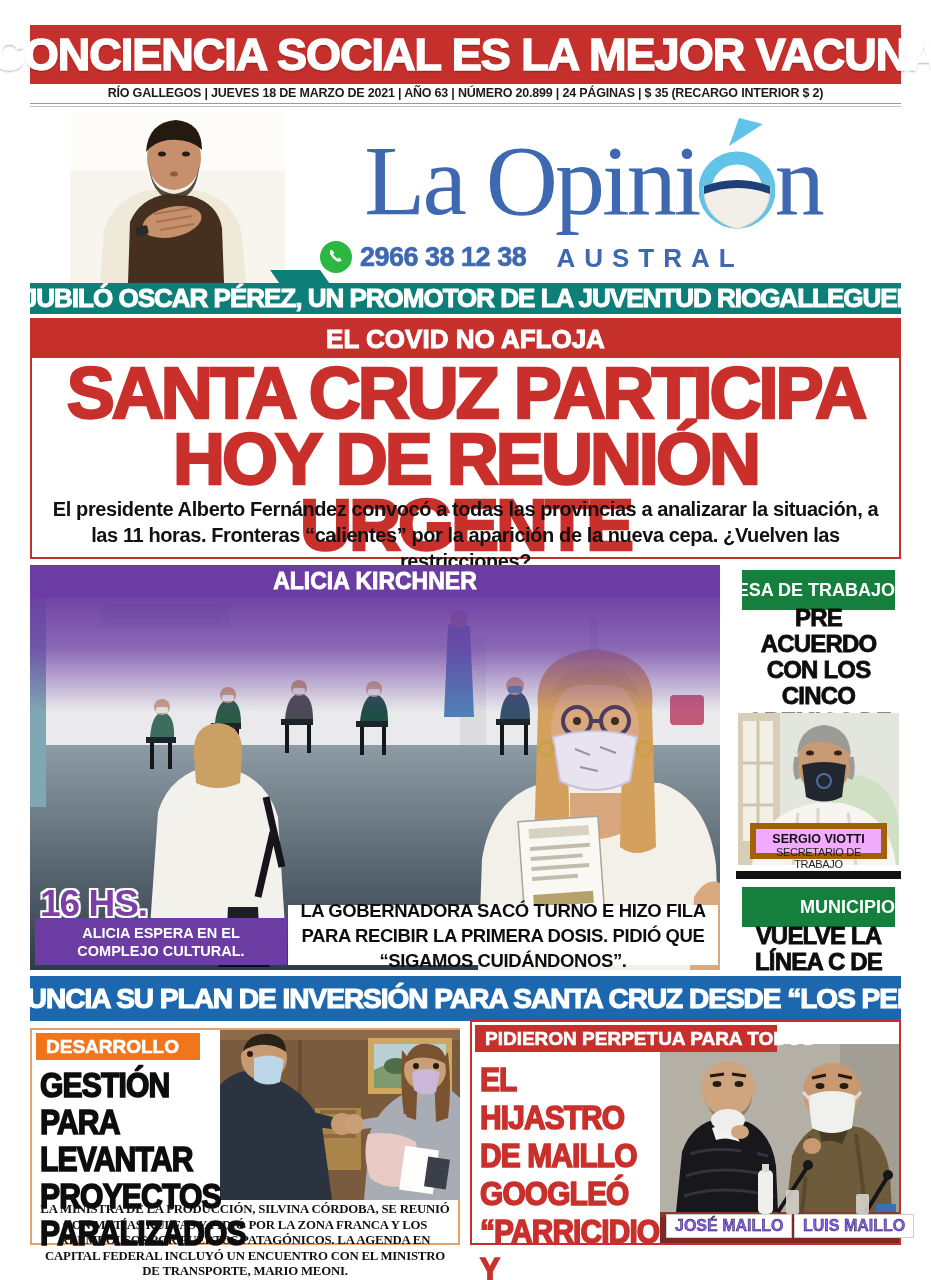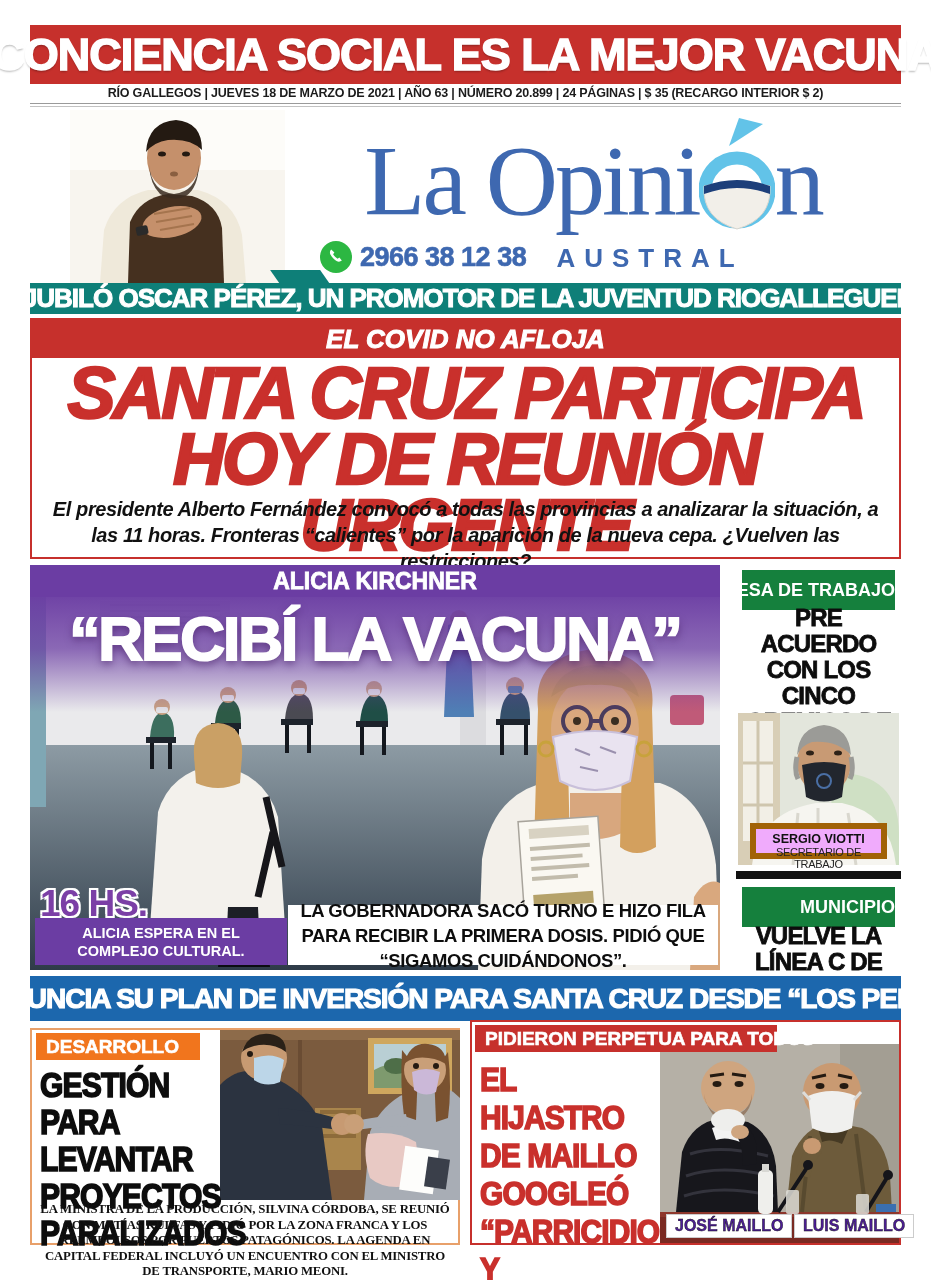--- a/index.html
+++ b/index.html
@@ -34,21 +34,21 @@
 
   
   .teal-tail { left:275px; top:270px; width:50px; height:14px; background:#0e7f78;
     transform:skewX(35deg); }
   .teal-banner { left:30px; top:283px; width:871px; height:31px; background:#0e7f78;
     display:flex; align-items:center; justify-content:center; }
   .teal-banner span { color:#fff; font-weight:bold; font-size:26px; letter-spacing:-1px;
     -webkit-text-stroke:1px #fff; white-space:nowrap; }
 
   
-  .covid-box { left:30px; top:318px; width:871px; height:241px; border:2px solid #c6302c; background:#fff;font-style:italic; }
+  .covid-box { left:30px; top:318px; width:871px; height:241px; border:2px solid #c6302c; background:#fff; }
   .covid-kicker { left:0; top:0; width:100%; height:38px; background:#c6302c;
     display:flex; align-items:center; justify-content:center; }
   .covid-kicker span { color:#fff; font-weight:bold; font-size:26px; -webkit-text-stroke:1px #fff; }
   .covid-headline { left:0; top:40px; width:100%; text-align:center; color:#c9302c;
     font-weight:bold; font-size:72px; line-height:66px; letter-spacing:-3px;
     -webkit-text-stroke:2.5px #c9302c; }
   .covid-deck { left:14px; top:176px; width:839px; text-align:center; color:#111;
     font-weight:bold; font-size:20px; line-height:26px; letter-spacing:-0.4px; }
 
   
@@ -110,21 +110,21 @@
 
   
   .maillo-box { left:470px; top:1020px; width:431px; height:225px; border:2px solid #c6302c; background:#fff; }
   .maillo-kicker { left:3px; top:3px; width:302px; height:27px; background:#c6302c;
     display:flex; align-items:center; padding-left:10px; }
   .maillo-kicker span { color:#fff; font-weight:bold; font-size:19px; -webkit-text-stroke:0.6px #fff; white-space:nowrap; }
   .maillo-headline { left:8px; top:38px; width:212px; transform:scaleX(0.88); transform-origin:left top;
     color:#c9302c; font-weight:bold; font-size:34px; line-height:38px; letter-spacing:-1px;
     -webkit-text-stroke:1.6px #c9302c; }
   .maillo-photo { left:188px; top:22px; width:239px; height:199px; }
-  .name-label { background:#fff; border:1px solid #ccc; color:#4c1d95; font-weight:bold;
+  .name-label { background:#fff; border:1px solid #ccc; color:#8b5cf6; font-weight:bold;
     font-size:16px; padding:2px 8px; white-space:nowrap; -webkit-text-stroke:0.4px #0d0d0d; }
   .lbl-jose { left:194px; top:192px; }
   .lbl-luis { left:322px; top:192px; }
 </style>
 </head>
 <body>
 
 <div class="page">
 
   <div class="abs top-banner">
@@ -299,21 +299,20 @@
           <rect x="502" y="296" width="60" height="12" fill="#b5a26a"></rect>
         </g>
         <ellipse cx="532" cy="330" rx="22" ry="15" fill="#d9a87e"></ellipse>
         <path d="M660,373 L664,300 Q676,280 690,286 L690,373 Z" fill="#d9a87e"></path>
       </g>
     </svg>
     <div class="abs purple-fade"></div>
     <div class="abs vaccine-kicker">
       <span>ALICIA KIRCHNER</span>
     </div>
-    <div class="abs vaccine-headline">“RECIBÍ LA VACUNA”</div>
     <div class="abs time-label">16 HS.</div>
     <div class="abs time-caption">ALICIA ESPERA EN EL COMPLEJO CULTURAL.</div>
     <div class="abs vaccine-caption">LA GOBERNADORA SACÓ TURNO E HIZO FILA PARA RECIBIR LA PRIMERA DOSIS. PIDIÓ QUE “SIGAMOS CUIDÁNDONOS”.</div>
   </div>
 
   <div class="abs sidebar">
     <div class="abs side-kicker k1">
       <span>MESA DE TRABAJO</span>
     </div>
     <div class="abs side-headline h1">PRE ACUERDO CON LOS CINCO GREMIOS DE LA SALUD</div>

